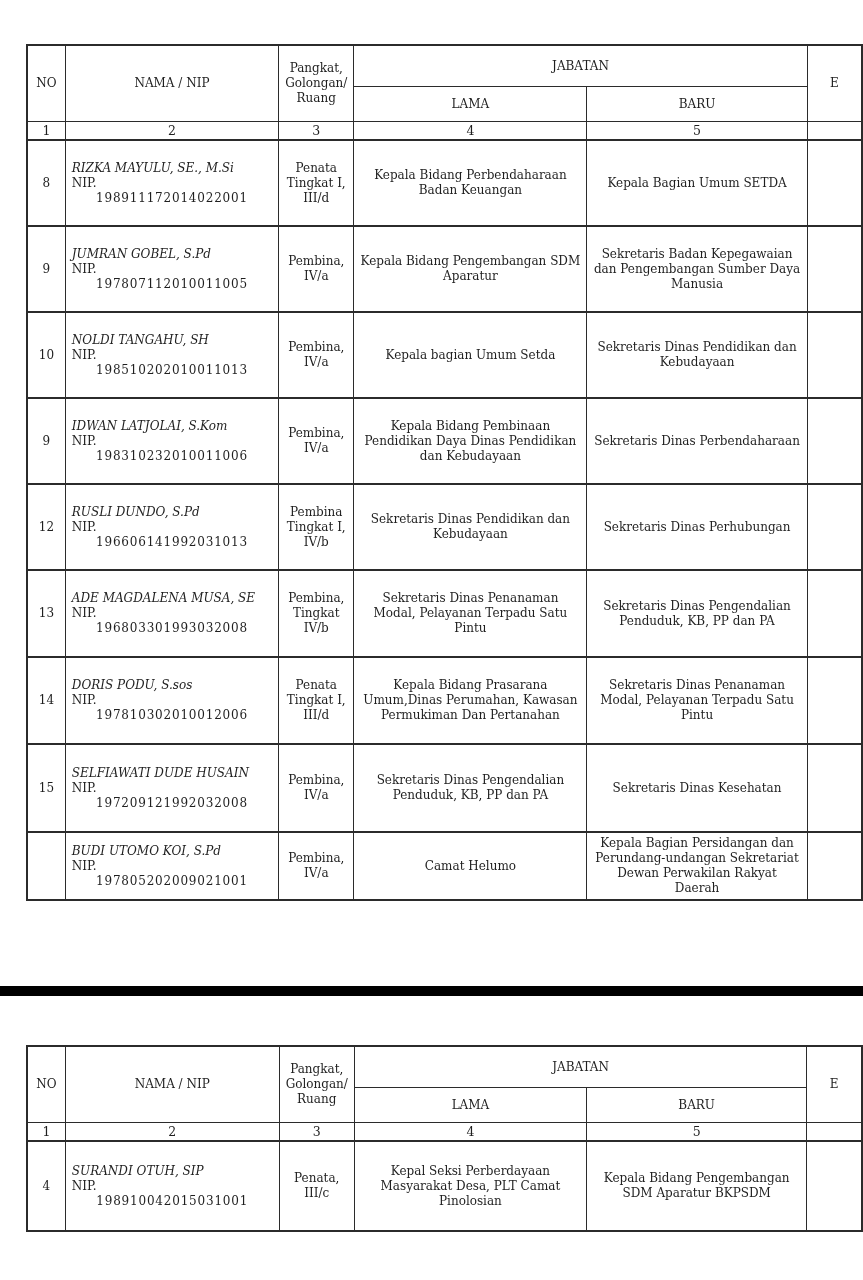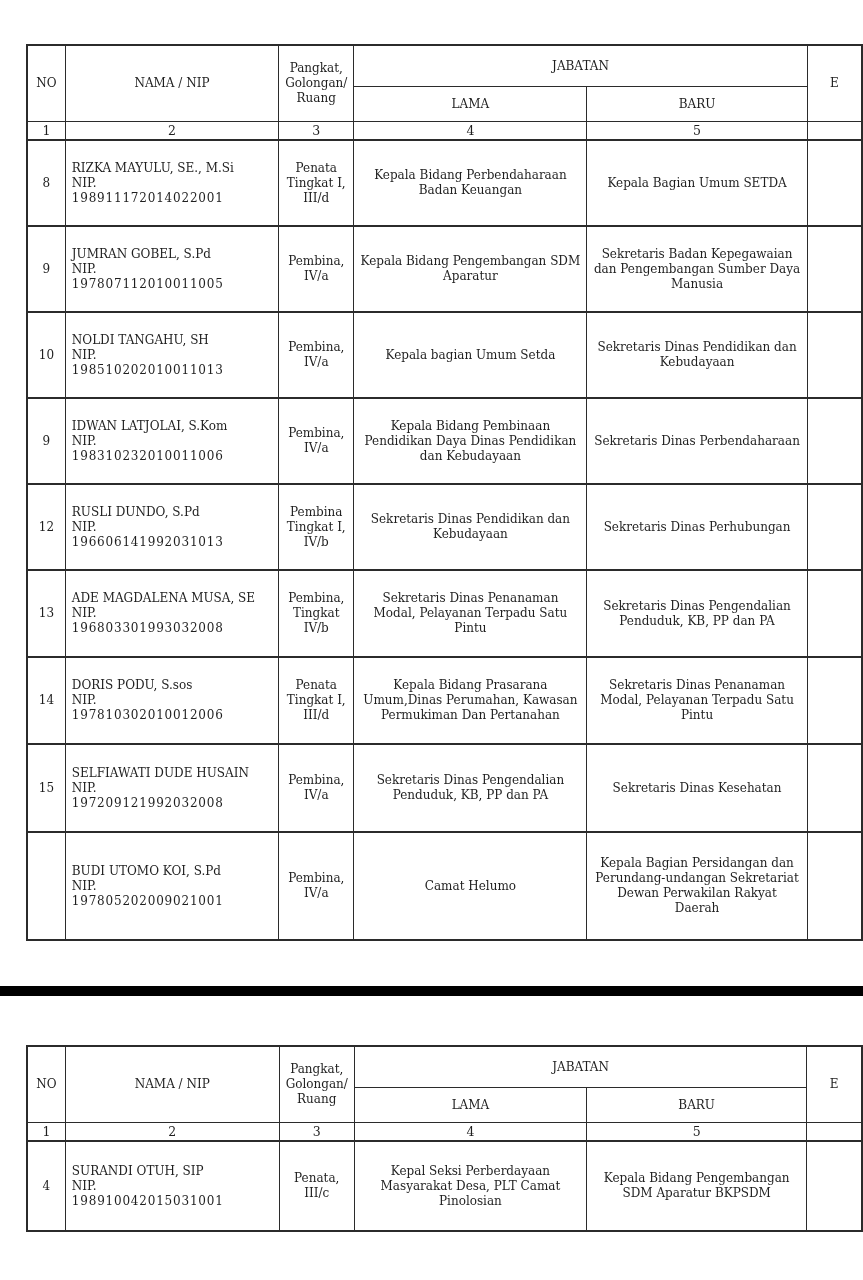--- a/index.html
+++ b/index.html
@@ -36,23 +36,23 @@
   }
   tr.colnum-row td { border-bottom: 2px solid #2b2b2b; height: 17px; padding: 0 4px; font-size: 12.5px; }
   tr.data-row td { border-top: 2px solid #2b2b2b; border-bottom: 2px solid #2b2b2b; }
 
   tr.head-1 th { height: 36px; }
   tr.head-2 th { height: 30px; }
 
   .preline { white-space: pre-line; }
 
   td.cell-nama { text-align: left; padding: 2px 2px 2px 3px; }
-  .nm-name { text-align: left; }
+  .nm-name { text-align: left; font-style: italic; }
   .nm-niplabel { text-align: left; }
-  .nm-nip { text-align: left; letter-spacing: 0.8px; }
+  .nm-nip { text-align: center; letter-spacing: 0.8px; }
 
   th.cell-cut, td.cell-cut { text-align: left; padding-left: 5px; }
 
   .separator-bar {
     position: absolute;
     left: 0; top: 986px;
     width: 863px; height: 10px;
     background: #000;
   }
 </style>
@@ -202,21 +202,21 @@
           <div class="nm-niplabel">NIP.</div>
           <div class="nm-nip">197209121992032008</div>
         </td>
         <td class="preline">Pembina,
 IV/a</td>
         <td>Sekretaris Dinas Pengendalian Penduduk, KB, PP dan PA</td>
         <td>Sekretaris Dinas Kesehatan</td>
         <td class="cell-cut"></td>
       </tr>
 
-      <tr class="data-row" style="height:108px">
+      <tr class="data-row" style="height:68px">
         <td></td>
         <td class="cell-nama">
           <div class="nm-name">BUDI UTOMO KOI, S.Pd</div>
           <div class="nm-niplabel">NIP.</div>
           <div class="nm-nip">197805202009021001</div>
         </td>
         <td class="preline">Pembina,
 IV/a</td>
         <td>Camat Helumo</td>
         <td>Kepala Bagian Persidangan dan Perundang-undangan Sekretariat Dewan Perwakilan Rakyat Daerah</td>

